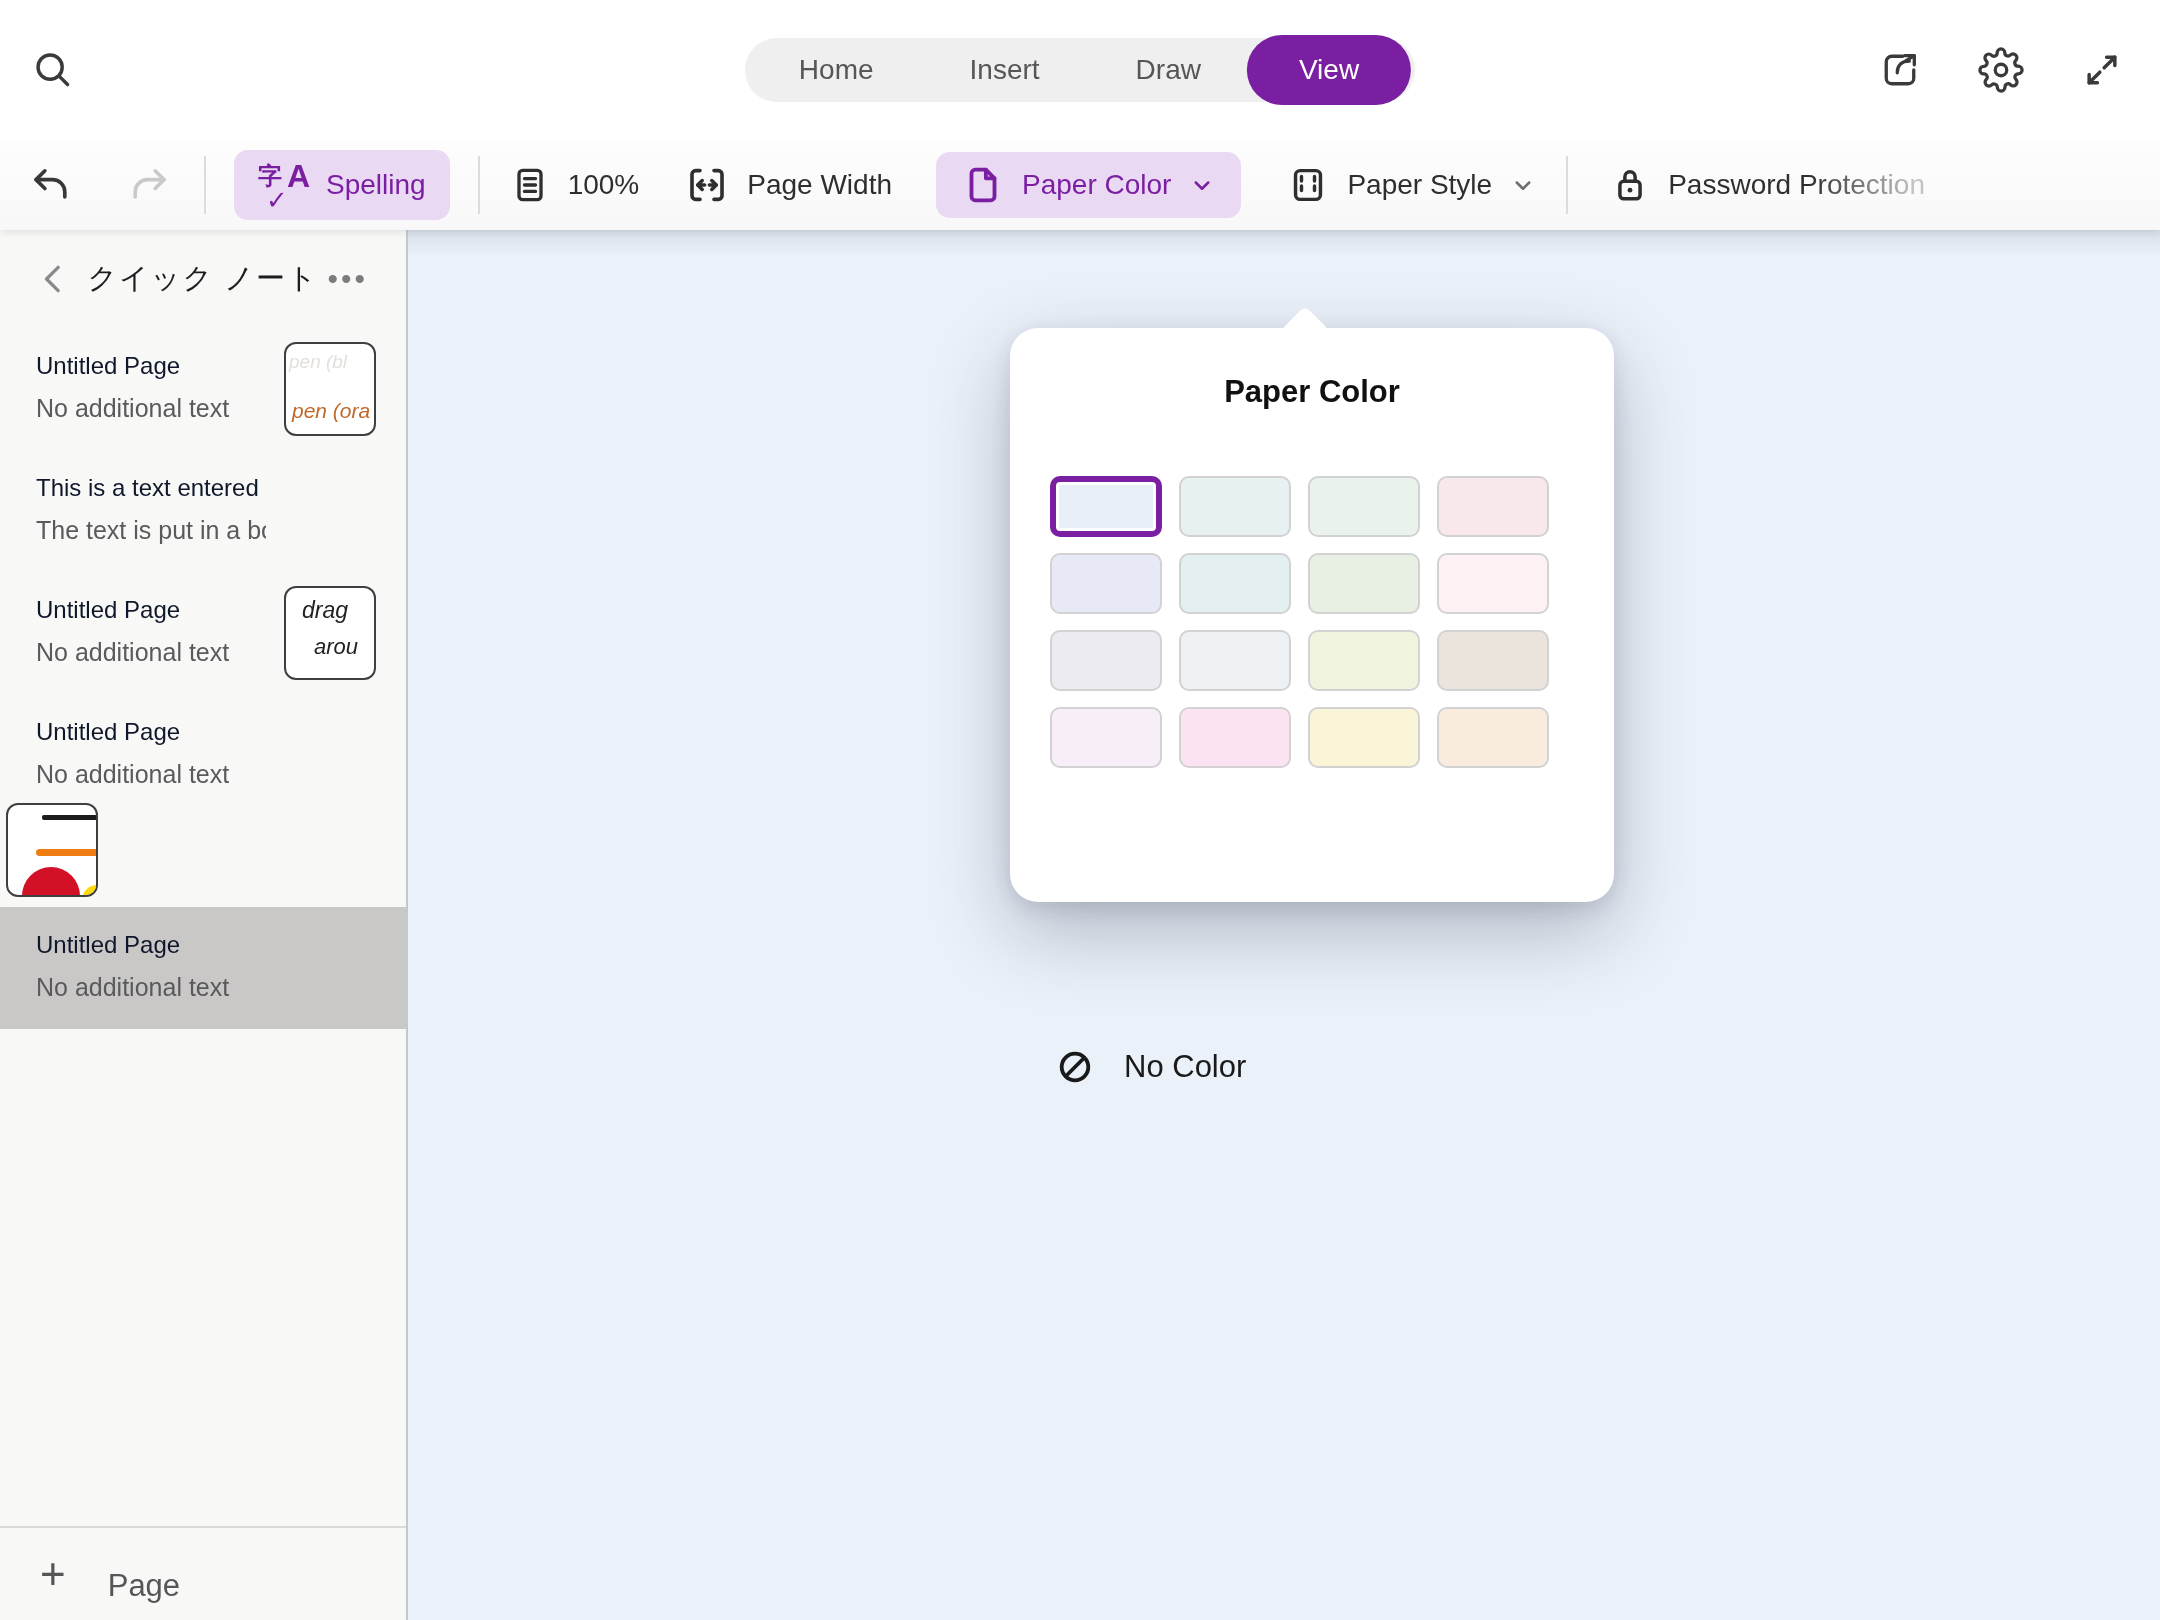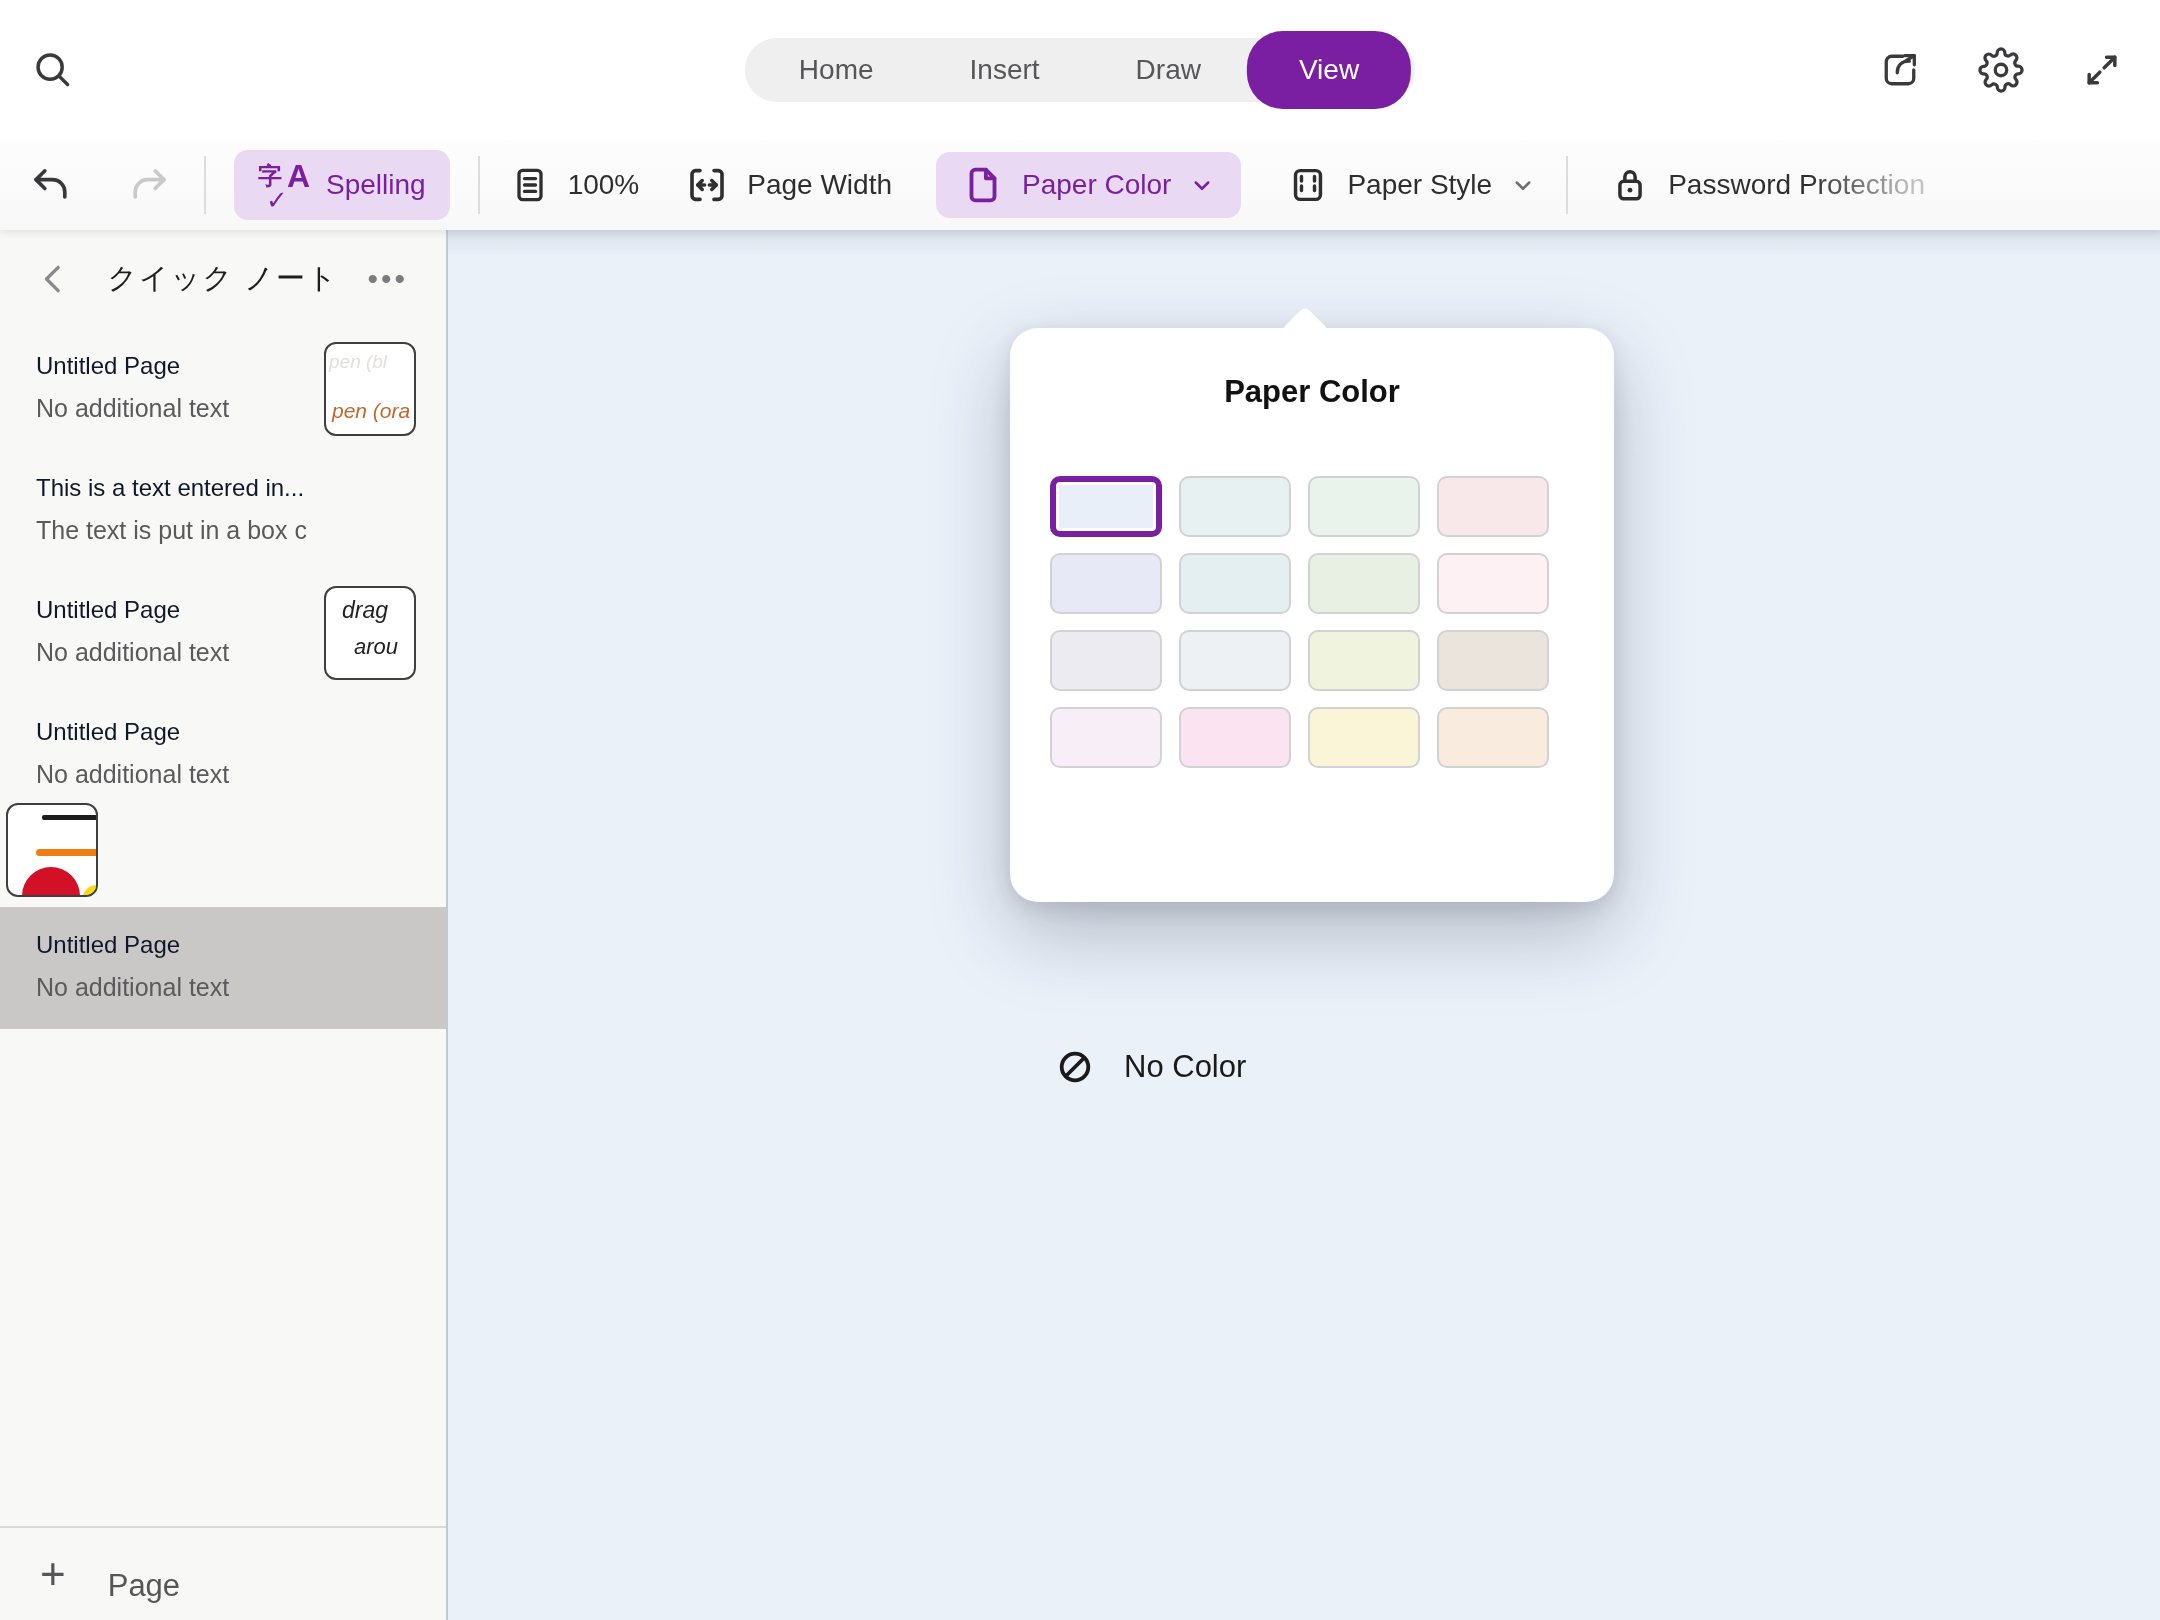--- a/index.html
+++ b/index.html
@@ -21,21 +21,21 @@
   .tab-group {
     position:absolute; left:50%; top:50%; transform:translate(-50%,-50%);
     background:#efeff0; border-radius:36px; height:64px;
     display:flex; align-items:center; padding:7px 6px;
   }
   .tab {
     font-size:28px; color:#565658; padding:0 48px; height:64px;
     display:flex; align-items:center; border-radius:36px; cursor:pointer; white-space:nowrap;
   }
   .tab.active {
-    background:var(--accent,#7b1fa2); color:#fff; height:78px; margin:-3px -2px;
+    background:var(--accent,#7b1fa2); color:#fff; height:70px; margin:-3px -2px;
     padding:0 52px; font-weight:400;
   }
   .topbar-right { position:absolute; right:36px; top:0; height:100%; display:flex; align-items:center; gap:56px; }
 
   
   .toolbar {
     height:90px; background:linear-gradient(#fdfdfd,#f8f8f8);
     display:flex; align-items:center; padding-left:28px;
     position:relative; z-index:4; flex:0 0 auto;
     box-shadow:0 2px 8px rgba(0,0,0,0.10);
@@ -56,21 +56,21 @@
   .undo-redo { display:flex; align-items:center; gap:52px; margin-right:4px; }
   .fade-label {
     background:linear-gradient(90deg,#2e2e2e 55%,#c3c3c3 96%);
     -webkit-background-clip:text; background-clip:text; color:transparent;
   }
 
   
   .content { flex:1; display:flex; min-height:0; position:relative; }
 
   .sidebar {
-    width:448px; flex:0 0 auto; background:#f8f8f7;
+    width:408px; flex:0 0 auto; background:#f8f8f7;
     border-right:2px solid #c2cad0; display:flex; flex-direction:column; position:relative; z-index:2;
   }
   .sidebar-header { height:98px; display:flex; align-items:center; position:relative; flex:0 0 auto; }
   .sidebar-back { margin-left:34px; }
   .sidebar-title {
     position:absolute; left:50%; transform:translateX(-50%);
     font-size:29px; color:#1d1d1f; letter-spacing:2px; white-space:nowrap;
   }
   .sidebar-more { position:absolute; right:38px; color:#7c7c7e; font-size:30px; letter-spacing:3px; cursor:pointer; }
 

